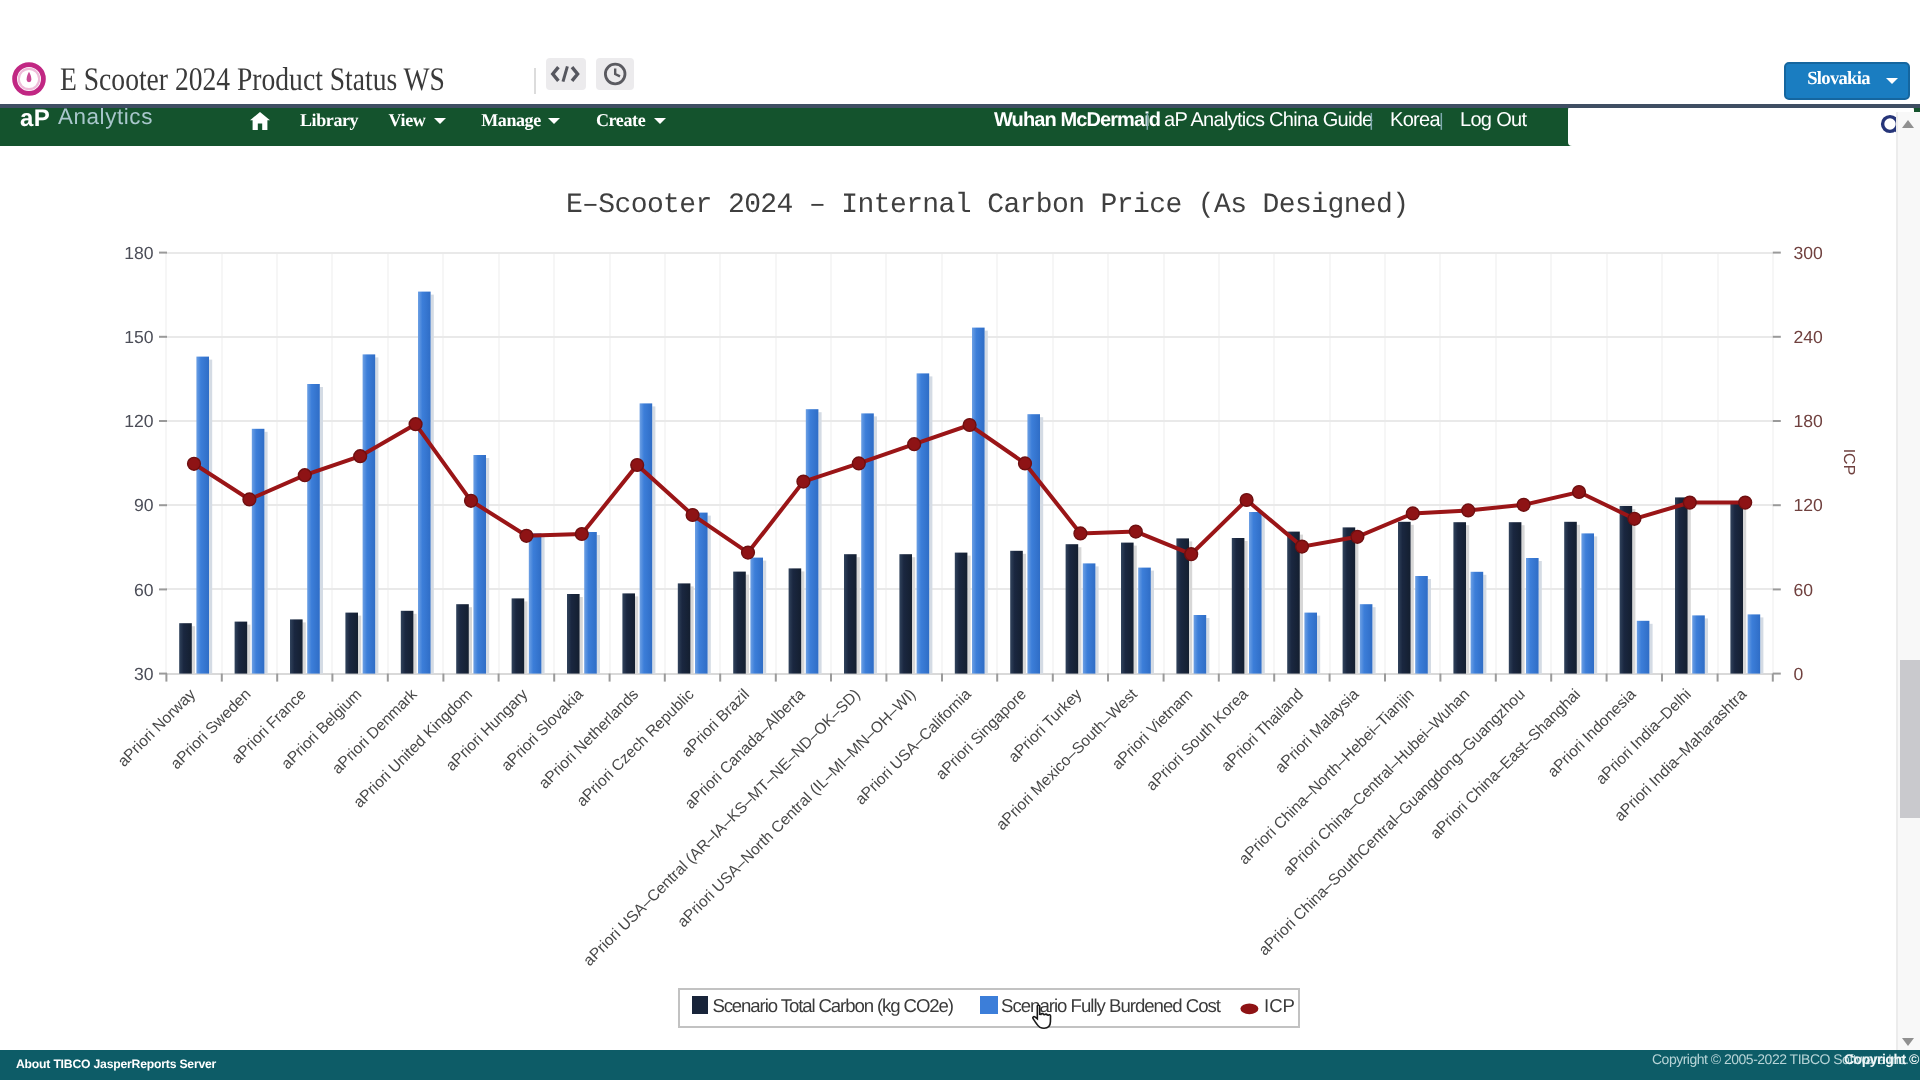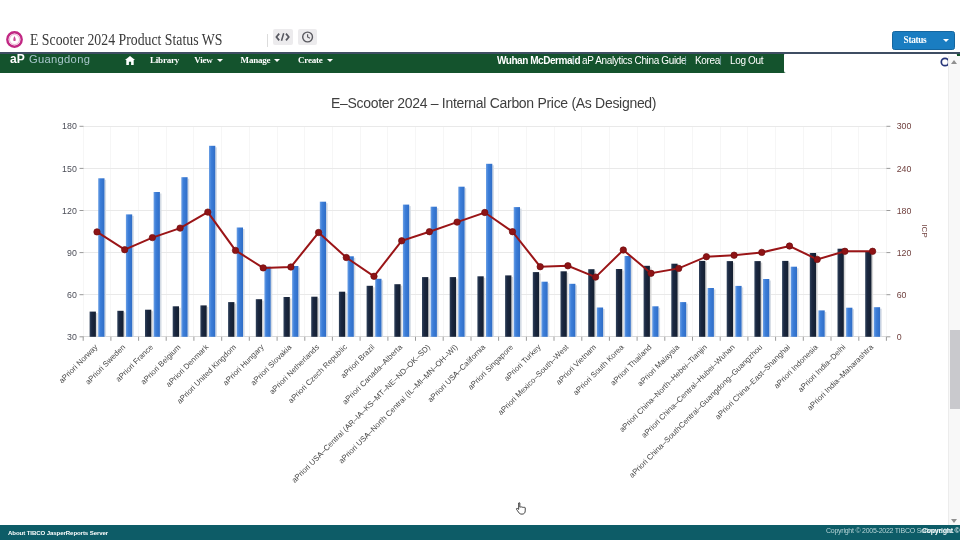--- a/index.html
+++ b/index.html
@@ -25,21 +25,21 @@
   .tbtn { position:absolute; top:3.3px; width:19.2px; height:16px; background:#ecebed; border-radius:2px; }
   #viewing { position:absolute; left:891.6px; top:5px; width:63px; height:18.5px; background:#1a7dc1;
      border:1px solid #15669f; border-radius:2.5px; }
   #viewing .vtxt { position:absolute; left:11px; top:3.4px; font-size:9.3px; font-weight:bold;
      color:#fff; letter-spacing:-0.35px; }
   #viewing .caret { position:absolute; left:50px; top:7.2px; border-top-color:#fff; margin:0; }
 
   #t1 { position:absolute; left:453.7px; top:66.2px; transform:translateX(-50%); white-space:nowrap;
      font-size:21.5px; letter-spacing:0.2px; color:#7dbe3f; }
   #t2 { position:absolute; left:493.6px; top:94.6px; transform:translateX(-50%); white-space:nowrap;
-     font-size:14px; letter-spacing:-0.3px; color:#3f3f3f; }
+     font-size:14px; letter-spacing:-0.3px; color:#3f3f3f;font-family:Liberation Mono, monospace; }
 
   #legend { position:absolute; left:338.5px; top:493.8px; width:311px; height:20.5px; background:#fff;
      border:1px solid #c2c2c2; font-size:9.3px; color:#3a3a3a; }
   #legend span { position:absolute; top:2.9px; white-space:nowrap; }
   #legend .sw { width:8.7px; height:8.7px; top:3.2px; }
 
   #footer { position:absolute; left:0; top:524.5px; width:960px; height:15.5px; background:#0d5c67; }
   #footer .l { position:absolute; left:8px; font-size:6.1px; letter-spacing:-0.1px; font-weight:bold; color:#fff;
      top:4.2px; }
   #footer .r { position:absolute; left:826px; top:2px; font-size:7px; color:#b7d4d7; letter-spacing:-0.25px;
@@ -52,21 +52,21 @@
   #sthumb { position:absolute; left:1px; top:274.5px; width:10px; height:79px; background:#c9c9cd; }
   .sarr { position:absolute; left:2px; width:0; height:0; border-left:3.5px solid transparent;
      border-right:3.5px solid transparent; }
 </style>
 </head>
 <body>
 <div id="page">
 
   <div id="nav">
     <span class="logo">aP</span>
-      <span class="brand">Guangdong</span>
+      <span class="brand">Analytics</span>
     <svg class="abs" style="left:10px;top:3.2px" width="7" height="4" viewBox="0 0 7 4">
       <path d="M0.7 0.5 Q3.5 4.2 6.3 0.5" fill="none" stroke="#fff" stroke-width="1.4"></path>
     </svg>
     <svg class="abs" style="left:124.5px;top:8.6px" width="10" height="9" viewBox="0 0 10 9">
       <path d="M5 0 L10 4.1 L8.7 4.1 L8.7 9 L6.1 9 L6.1 5.7 L3.9 5.7 L3.9 9 L1.3 9 L1.3 4.1 L0 4.1 Z" fill="#fff"></path>
     </svg>
     <span class="navitem" style="left:150px">Library</span>
     <span class="navitem" style="left:194.3px">View<span class="caret"></span></span>
     <span class="navitem" style="left:240.6px">Manage<span class="caret"></span></span>
     <span class="navitem" style="left:298px">Create<span class="caret"></span></span>
@@ -99,21 +99,21 @@
         <polyline points="13,4.6 15.8,8 13,11.4" fill="none" stroke="#56575f" stroke-width="1.7"></polyline>
       </svg>
     </div>
     <div class="tbtn" style="left:298.2px">
       <svg width="19.2" height="16" viewBox="0 0 19.2 16">
         <circle cx="9.6" cy="8" r="4.9" fill="none" stroke="#5a5a60" stroke-width="1.4"></circle>
         <path d="M9.6 5.2 L9.6 8 L12 9.2" fill="none" stroke="#5a5a60" stroke-width="1.2"></path>
       </svg>
     </div>
     <div id="viewing">
-        <span class="vtxt">Status</span>
+        <span class="vtxt">Slovakia</span>
         <span class="caret"></span>
       </div>
   </div>
 
   <div id="t2">E–Scooter 2024 – Internal Carbon Price (As Designed)</div>
 
   <svg class="abs" style="left:0;top:55px" width="960" height="469" viewBox="0 55 960 469">
     <defs>
       <linearGradient id="gn" x1="0" y1="0" x2="1" y2="0">
         <stop offset="0" stop-color="#31435c"></stop>
@@ -401,20 +401,30 @@
 <text transform="translate(707.5,347.6) rotate(-45)" text-anchor="end">aPriori China–North–Hebei–Tianjin</text>
 <text transform="translate(735.2,347.6) rotate(-45)" text-anchor="end">aPriori China–Central–Hubei–Wuhan</text>
 <text transform="translate(762.9,347.6) rotate(-45)" text-anchor="end">aPriori China–SouthCentral–Guangdong–Guangzhou</text>
 <text transform="translate(790.6,347.6) rotate(-45)" text-anchor="end">aPriori China–East–Shanghai</text>
 <text transform="translate(818.3,347.6) rotate(-45)" text-anchor="end">aPriori Indonesia</text>
 <text transform="translate(846.0,347.6) rotate(-45)" text-anchor="end">aPriori India–Delhi</text>
 <text transform="translate(873.7,347.6) rotate(-45)" text-anchor="end">aPriori India–Maharashtra</text>
 </g>
   </svg>
 
+  <div id="legend">
+    <span class="sw abs" style="left:6.1px;background:#18243a"></span>
+    <span style="left:16.7px;letter-spacing:-0.55px">Scenario Total Carbon (kg CO2e)</span>
+    <span class="sw abs" style="left:150.5px;background:#3c7ed9"></span>
+    <span style="left:161px;letter-spacing:-0.5px">Scenario Fully Burdened Cost</span>
+    <svg class="abs" style="left:280.5px;top:6.3px" width="10" height="7">
+        <ellipse cx="4.7" cy="3.4" rx="4.5" ry="2.7" fill="#8e1315"></ellipse>
+      </svg>
+    <span style="left:292.5px">ICP</span>
+  </div>
 
   <svg class="abs" style="left:513.5px;top:502px" width="13" height="13" viewBox="0 0 12 12">
     <path d="M4.3 0.9 C4.3 0.45 5.4 0.45 5.4 0.9 L5.4 4.7 L6.0 4.75 C6.2 4.3 7.1 4.3 7.25 4.85 L7.75 4.9 C8.05 4.5 8.8 4.6 8.9 5.1 L9.4 5.15 C9.7 4.8 10.4 4.95 10.4 5.5 L10.35 8.2 C10.3 10.1 9.3 11.2 7.4 11.2 C5.7 11.2 5.05 10.75 4.15 9.4 C3.6 8.6 2.7 7.3 2.35 6.75 C2.0 6.2 2.55 5.6 3.2 5.95 L4.3 6.8 Z" fill="#fff" stroke="#1a1a1a" stroke-width="0.75"></path>
   </svg>
 
   <div id="sbar">
     <div class="sarr" style="top:4.5px;border-bottom:4.5px solid #909090"></div>
     <div id="sthumb"></div>
     <div class="sarr" style="top:463.5px;border-top:4.5px solid #909090"></div>
   </div>

